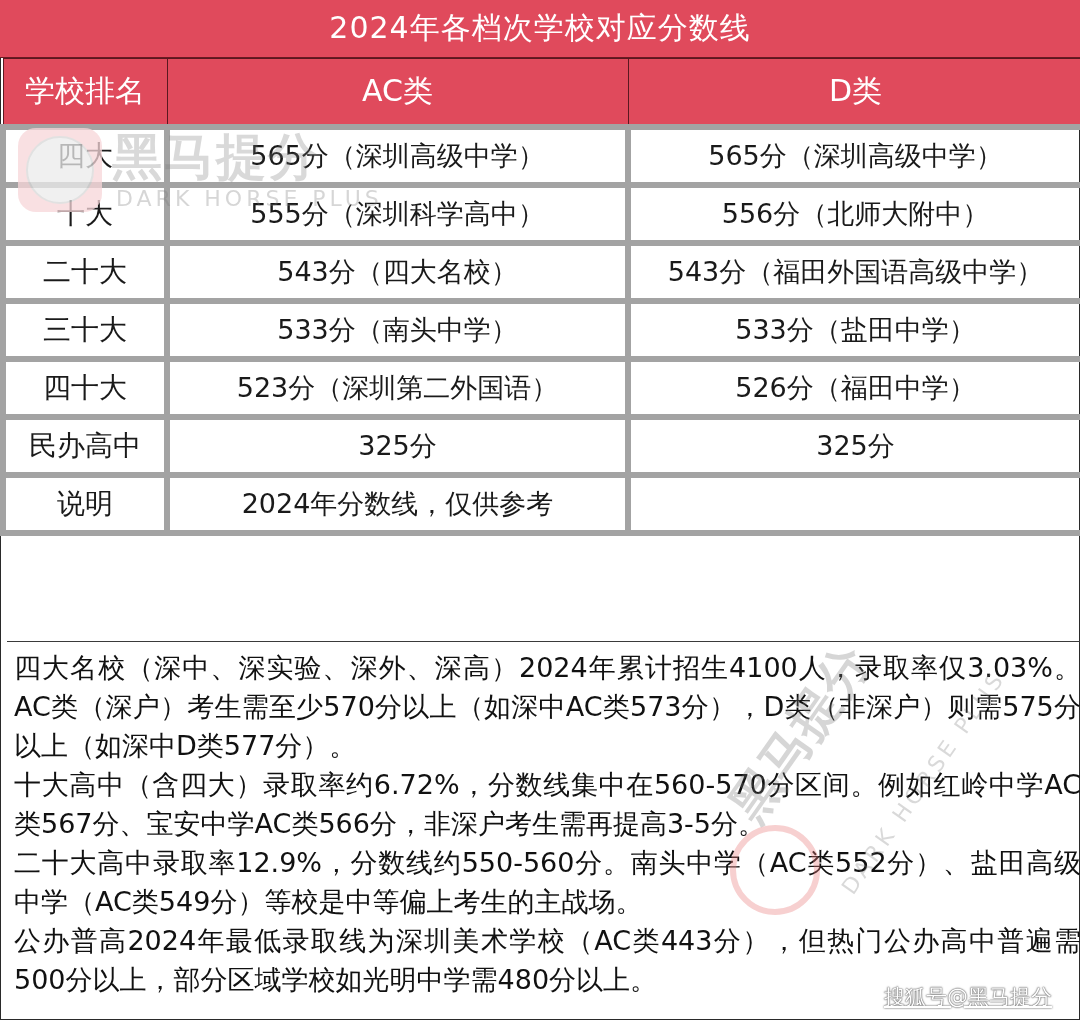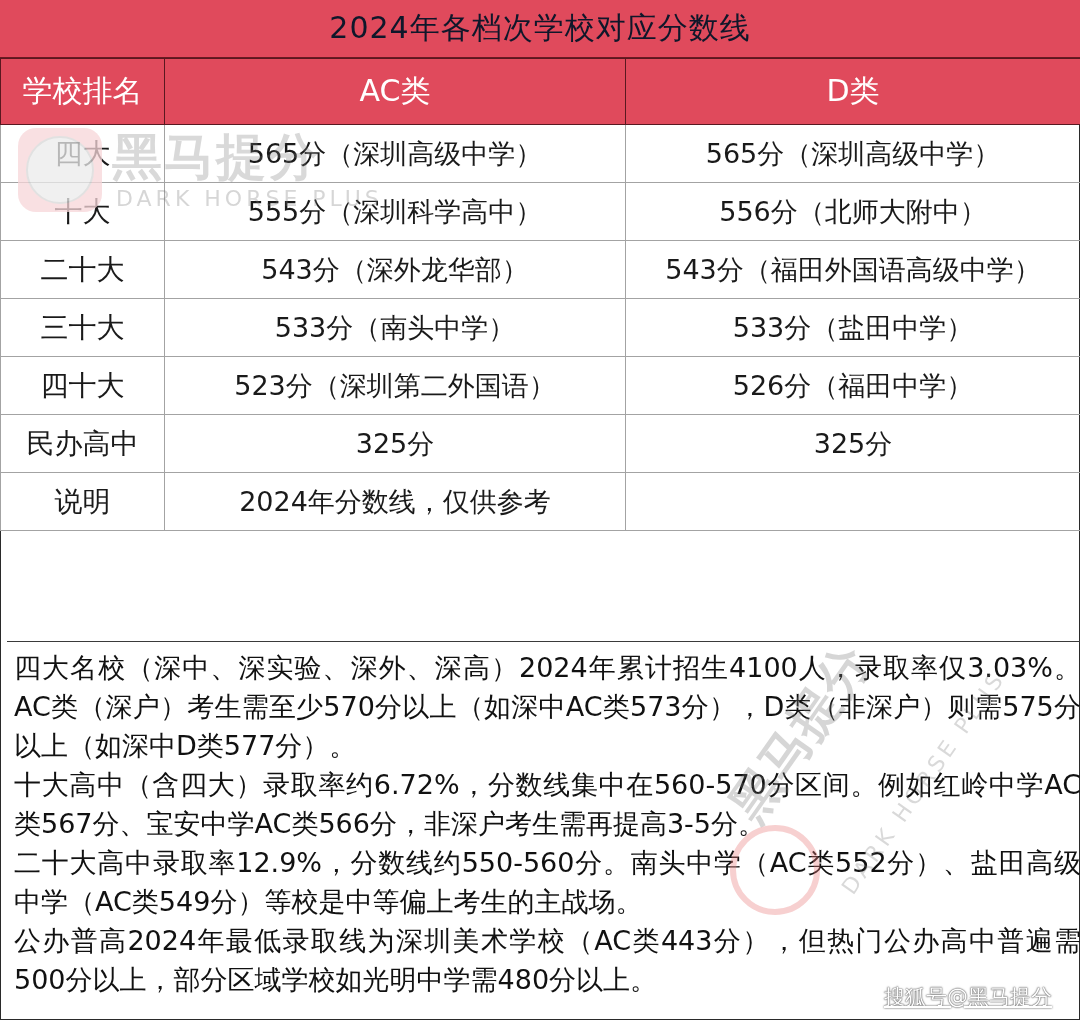--- a/index.html
+++ b/index.html
@@ -1,32 +1,32 @@
 <!DOCTYPE html>
 <html><head>
   <meta charset="utf-8">
   <style>
     html, body { margin: 0; padding: 0; background: #ffffff; }
     body { width: 1080px; height: 1020px; position: relative; overflow: hidden;
            font-family: "DejaVu Sans", "Liberation Sans", sans-serif; color: #1a1a1a; }
     .frame { position: absolute; left: 0; top: 0; width: 1078px; height: 1018px;
              border: 1px solid #2a2a2a; }
     .title-bar { position: absolute; left: 0; top: 0; width: 1080px; height: 58px;
-                 background: #e04a5c; color: #0f172a; font-size: 30px;
+                 background: #e04a5c; color: #ffffff; font-size: 30px;
                  display: flex; align-items: center; justify-content: center;
                  border-bottom: 1px solid #6b1a22; box-sizing: border-box; letter-spacing: 1px; }
     table.grid { position: absolute; left: 0; top: 58px; width: 1080px; border-collapse: collapse;
                  table-layout: fixed; }
     table.grid col.c1 { width: 164px; }
     table.grid col.c2 { width: 461px; }
     table.grid col.c3 { width: 455px; }
     table.grid th { background: #e04a5c; color: #ffffff; font-weight: normal; font-size: 30px;
                     height: 60px; border: 1px solid #5a1820; box-sizing: border-box; padding: 12px; }
     table.grid td { height: 58px; font-size: 27px; text-align: center;
-                    border: 1px solid #a3a3a3; box-sizing: border-box; padding: 0;
+                    border: 6px solid #a3a3a3; box-sizing: border-box; padding: 0;
                     white-space: nowrap; background: transparent; }
     table.grid td.rank { font-size: 28px; }
     .notes { position: absolute; left: 7px; top: 641px; width: 1080px; height: 379px;
              box-sizing: border-box; border-top: 1px solid #3a3a3a;
              padding: 6px 6px 0 7px; font-size: 27px; line-height: 39px; color: #111; }
     .notes p { margin: 0; text-align: justify; }
     .wm-logo { position: absolute; left: 18px; top: 128px; width: 84px; height: 84px;
                border-radius: 18px; background: #f7d6d9; opacity: 0.75; z-index: 2; pointer-events: none; }
     .wm-logo .inner { position: absolute; left: 8px; top: 8px; width: 68px; height: 68px;
                       border-radius: 50%; background: #ececec; border: 2px solid #d8d8d8; box-sizing: border-box; }
@@ -69,21 +69,21 @@
       <td>565分（深圳高级中学）</td>
       <td>565分（深圳高级中学）</td>
     </tr>
     <tr>
       <td class="rank">十大</td>
       <td>555分（深圳科学高中）</td>
       <td>556分（北师大附中）</td>
     </tr>
     <tr>
       <td class="rank">二十大</td>
-      <td>543分（深外龙华部）</td>
+      <td>543分（四大名校）</td>
       <td>543分（福田外国语高级中学）</td>
     </tr>
     <tr>
       <td class="rank">三十大</td>
       <td>533分（南头中学）</td>
       <td>533分（盐田中学）</td>
     </tr>
     <tr>
       <td class="rank">四十大</td>
       <td>523分（深圳第二外国语）</td>

